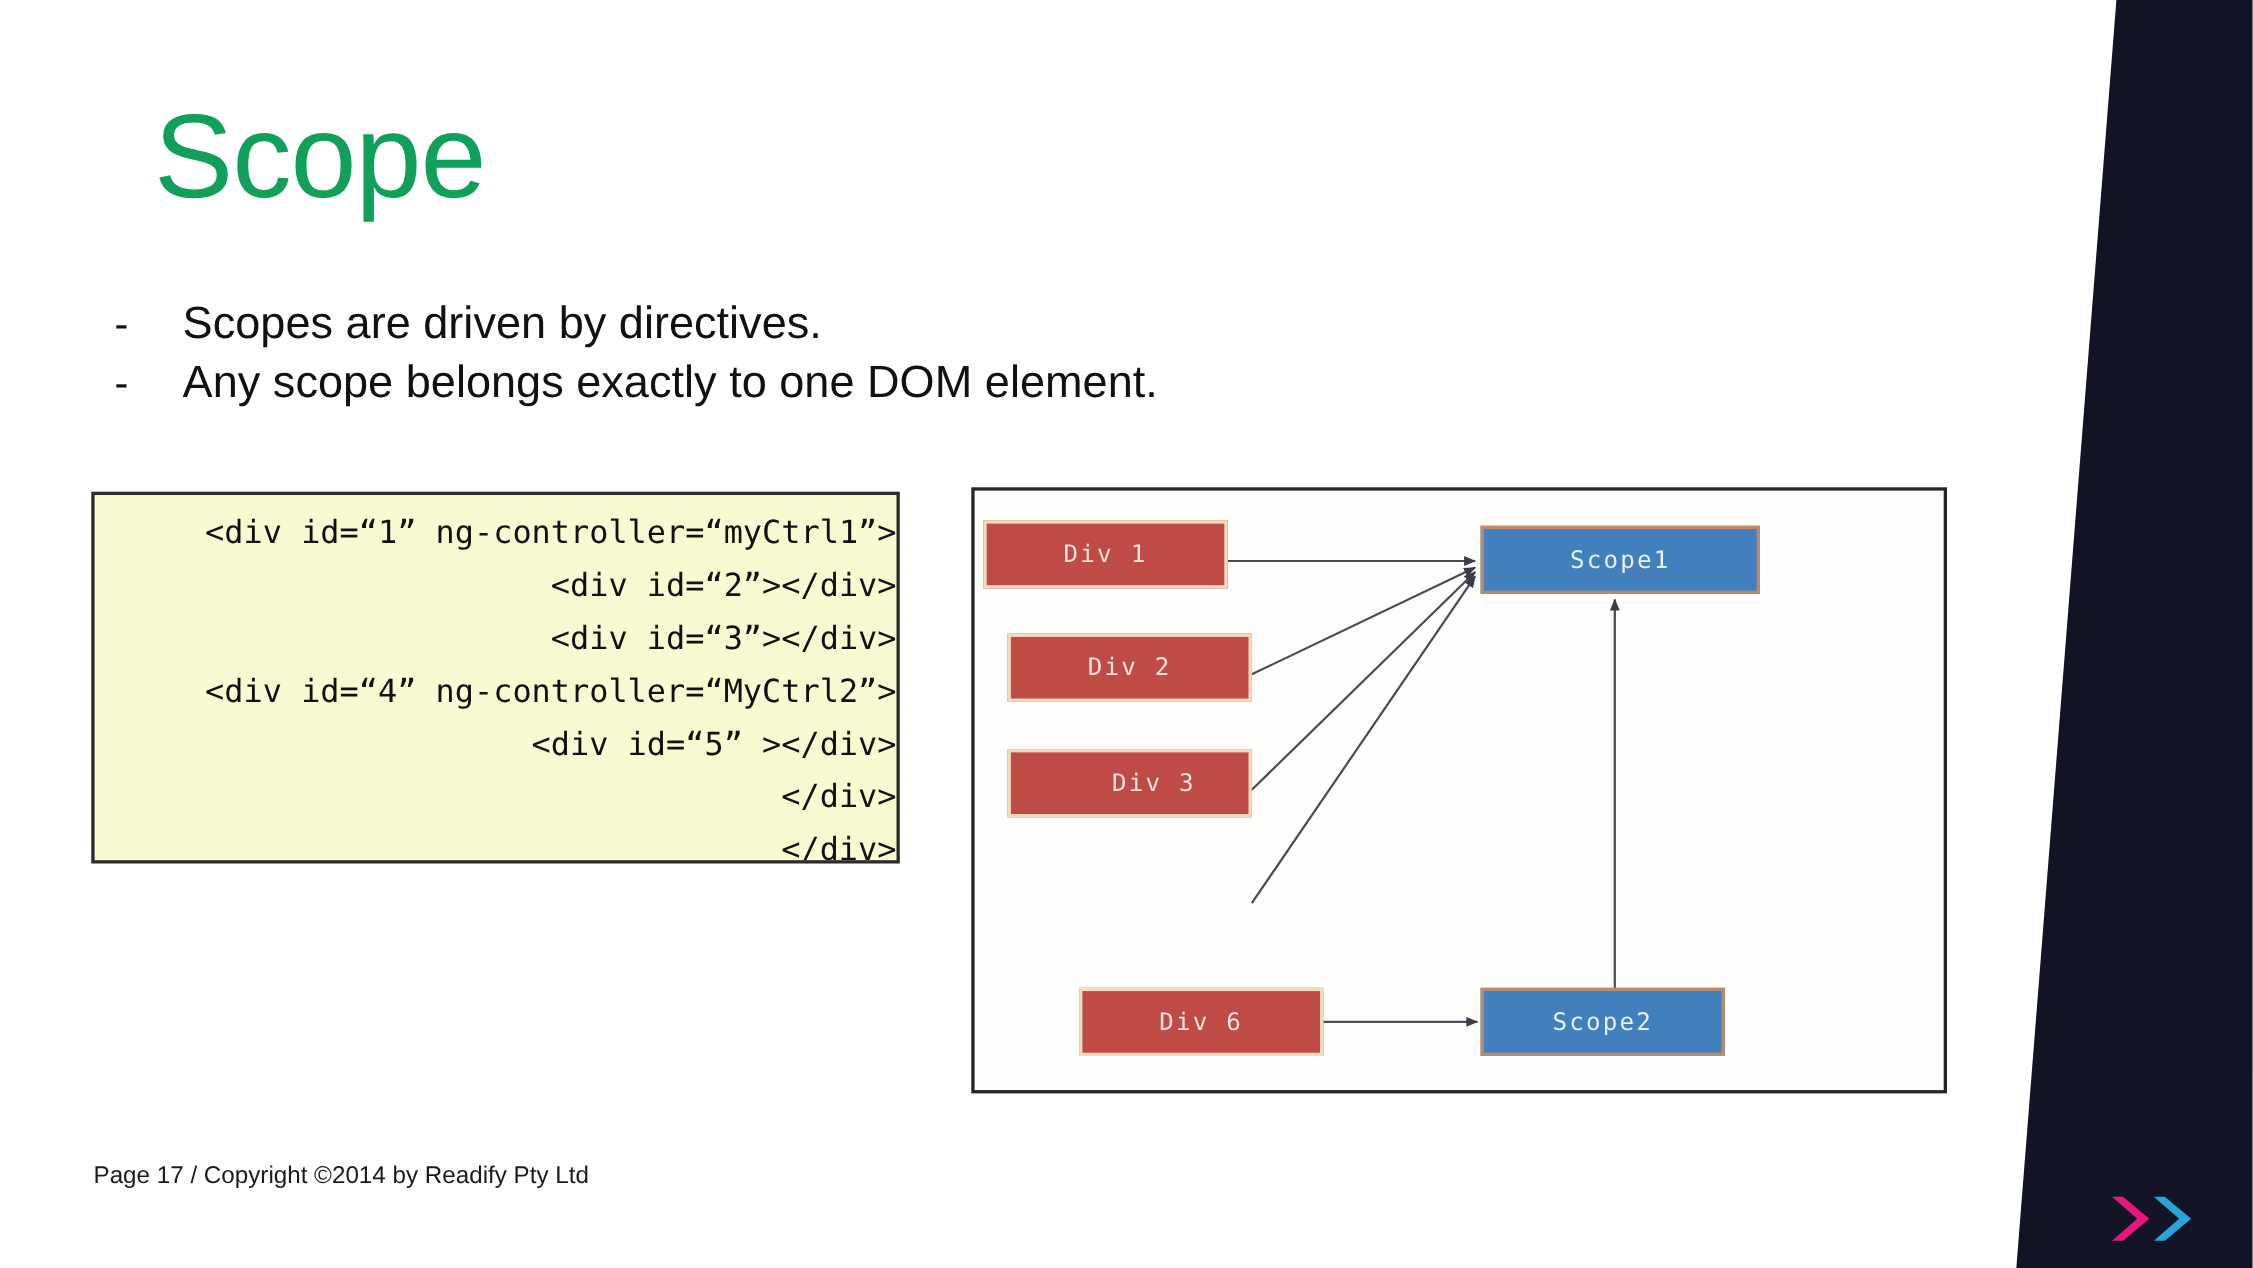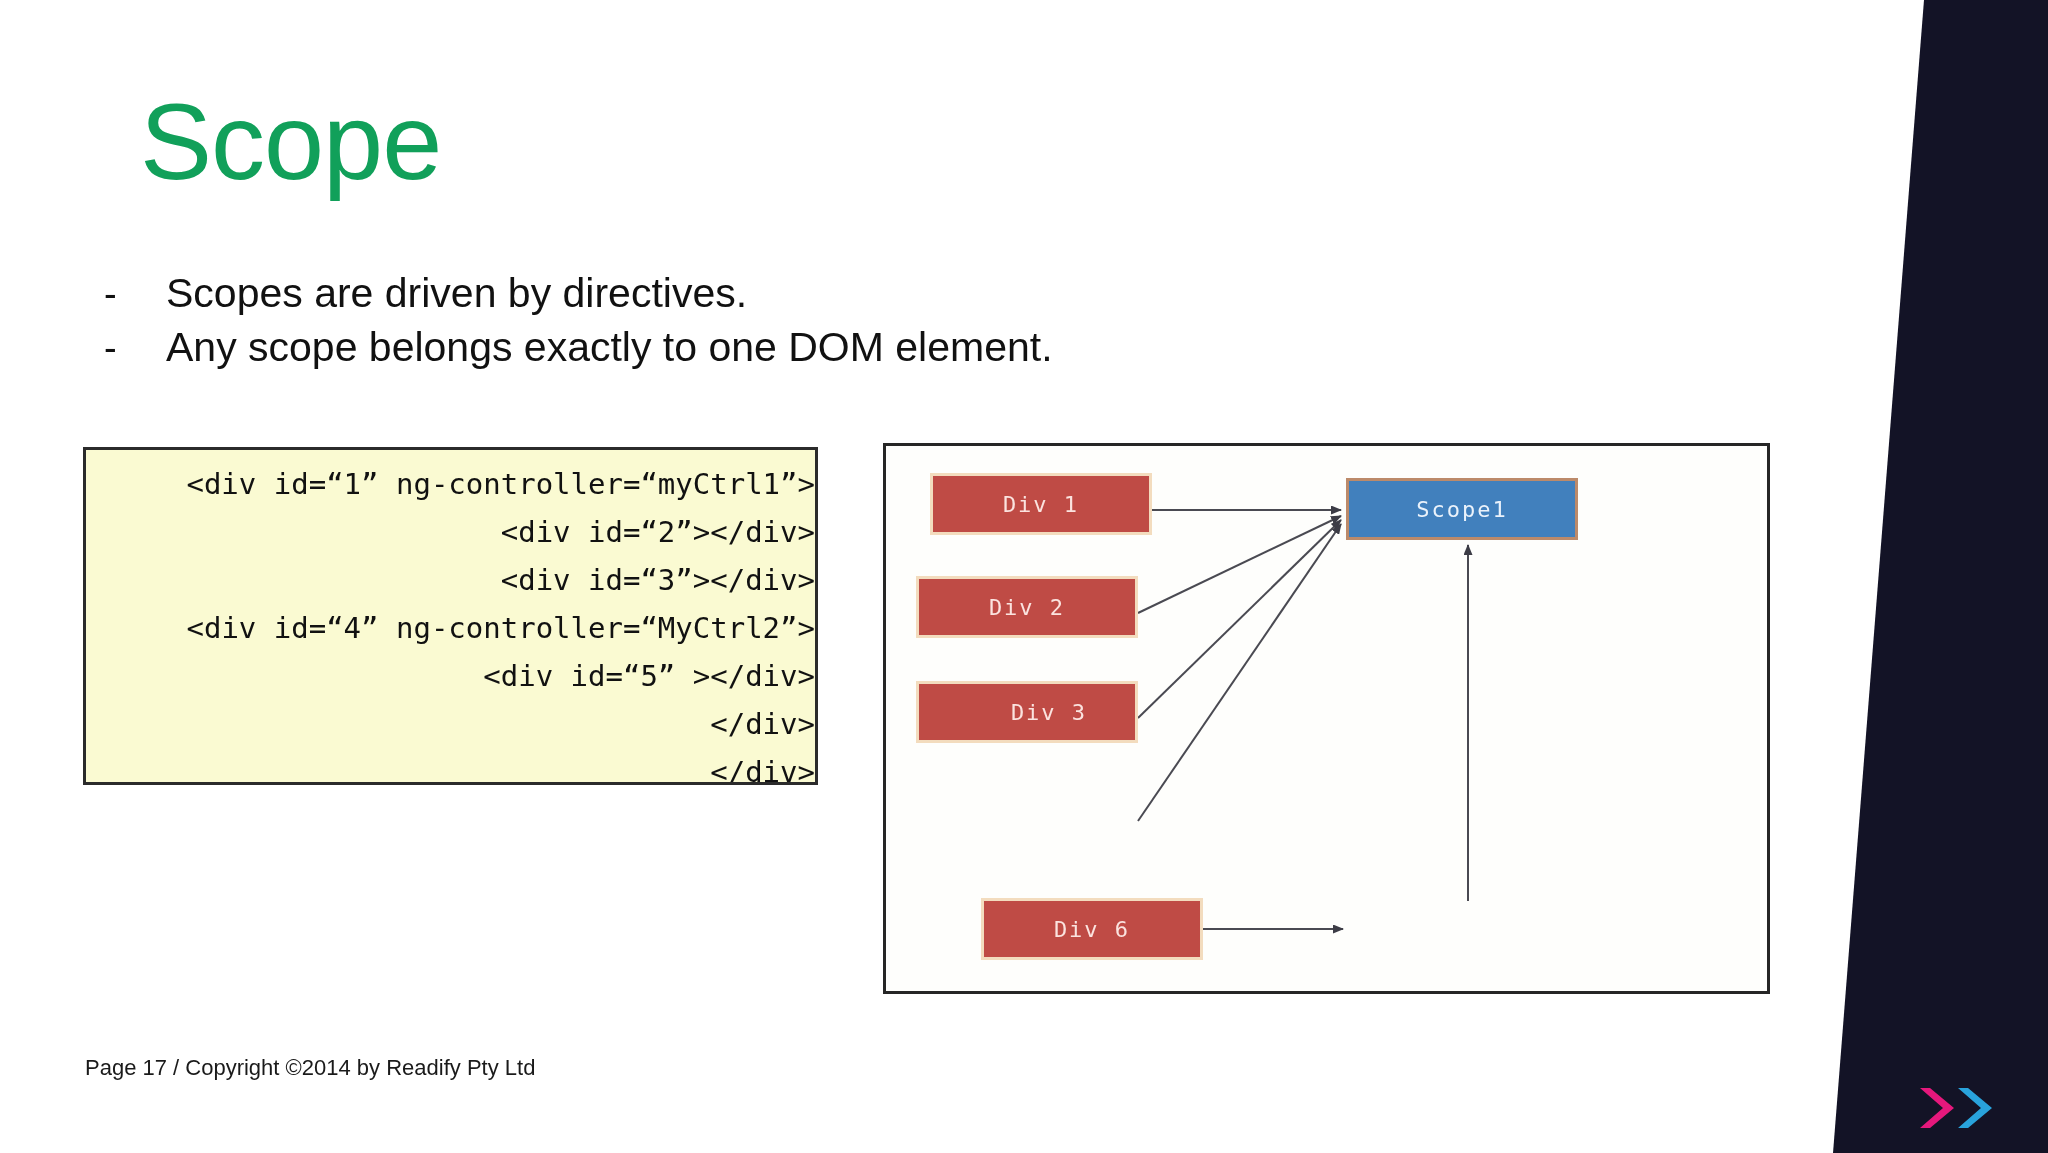--- a/index.html
+++ b/index.html
@@ -187,26 +187,27 @@
 
       <line x1="252" y1="272" x2="455" y2="74" stroke="#4a4a52" stroke-width="2" marker-end="url(#ah)"></line>
 
       <line x1="252" y1="375" x2="455" y2="78" stroke="#4a4a52" stroke-width="2" marker-end="url(#ah)"></line>
 
       <line x1="317" y1="483" x2="457" y2="483" stroke="#4a4a52" stroke-width="2" marker-end="url(#ah)"></line>
 
       <line x1="582" y1="455" x2="582" y2="99" stroke="#4a4a52" stroke-width="2" marker-end="url(#ah)"></line>
     </svg>
 
-    <div class="node div" style="left:8px;   top:27px;  width:222px; height:62px;margin-left:36px;">Div 1</div>
+    <div class="node div" style="left:8px;   top:27px;  width:222px; height:62px;">Div 1</div>
     <div class="node div" style="left:30px;  top:130px; width:222px; height:62px;">Div 2</div>
     <div class="node div" style="left:30px;  top:235px; width:222px; height:62px;padding-left:44px;">Div 3</div>
     <div class="node div" style="left:95px;  top:452px; width:222px; height:62px;">Div 6</div>
 
-    <div class="node scope" style="left:460px; top:32px;  width:232px; height:62px;">Scope1</div>
+    <div class="node scope" style="left:460px; top:32px;  width:254px; height:62px;">Scope1</div>
+    <div class="node scope" style="left:460px; top:452px; width:222px; height:62px;">Scope2</div>
   </div>
 
   <div class="footer">Page  17  / Copyright ©2014 by Readify Pty Ltd</div>
 
   <svg class="logo" viewBox="0 0 110 60">
     <path d="M10,10 L20,10 L44,30 L20,50 L10,50 L33,30 Z" fill="#E6187C"></path>
     <path d="M48,10 L58,10 L82,30 L58,50 L48,50 L71,30 Z" fill="#29A3DC"></path>
   </svg>
 
 </div>

